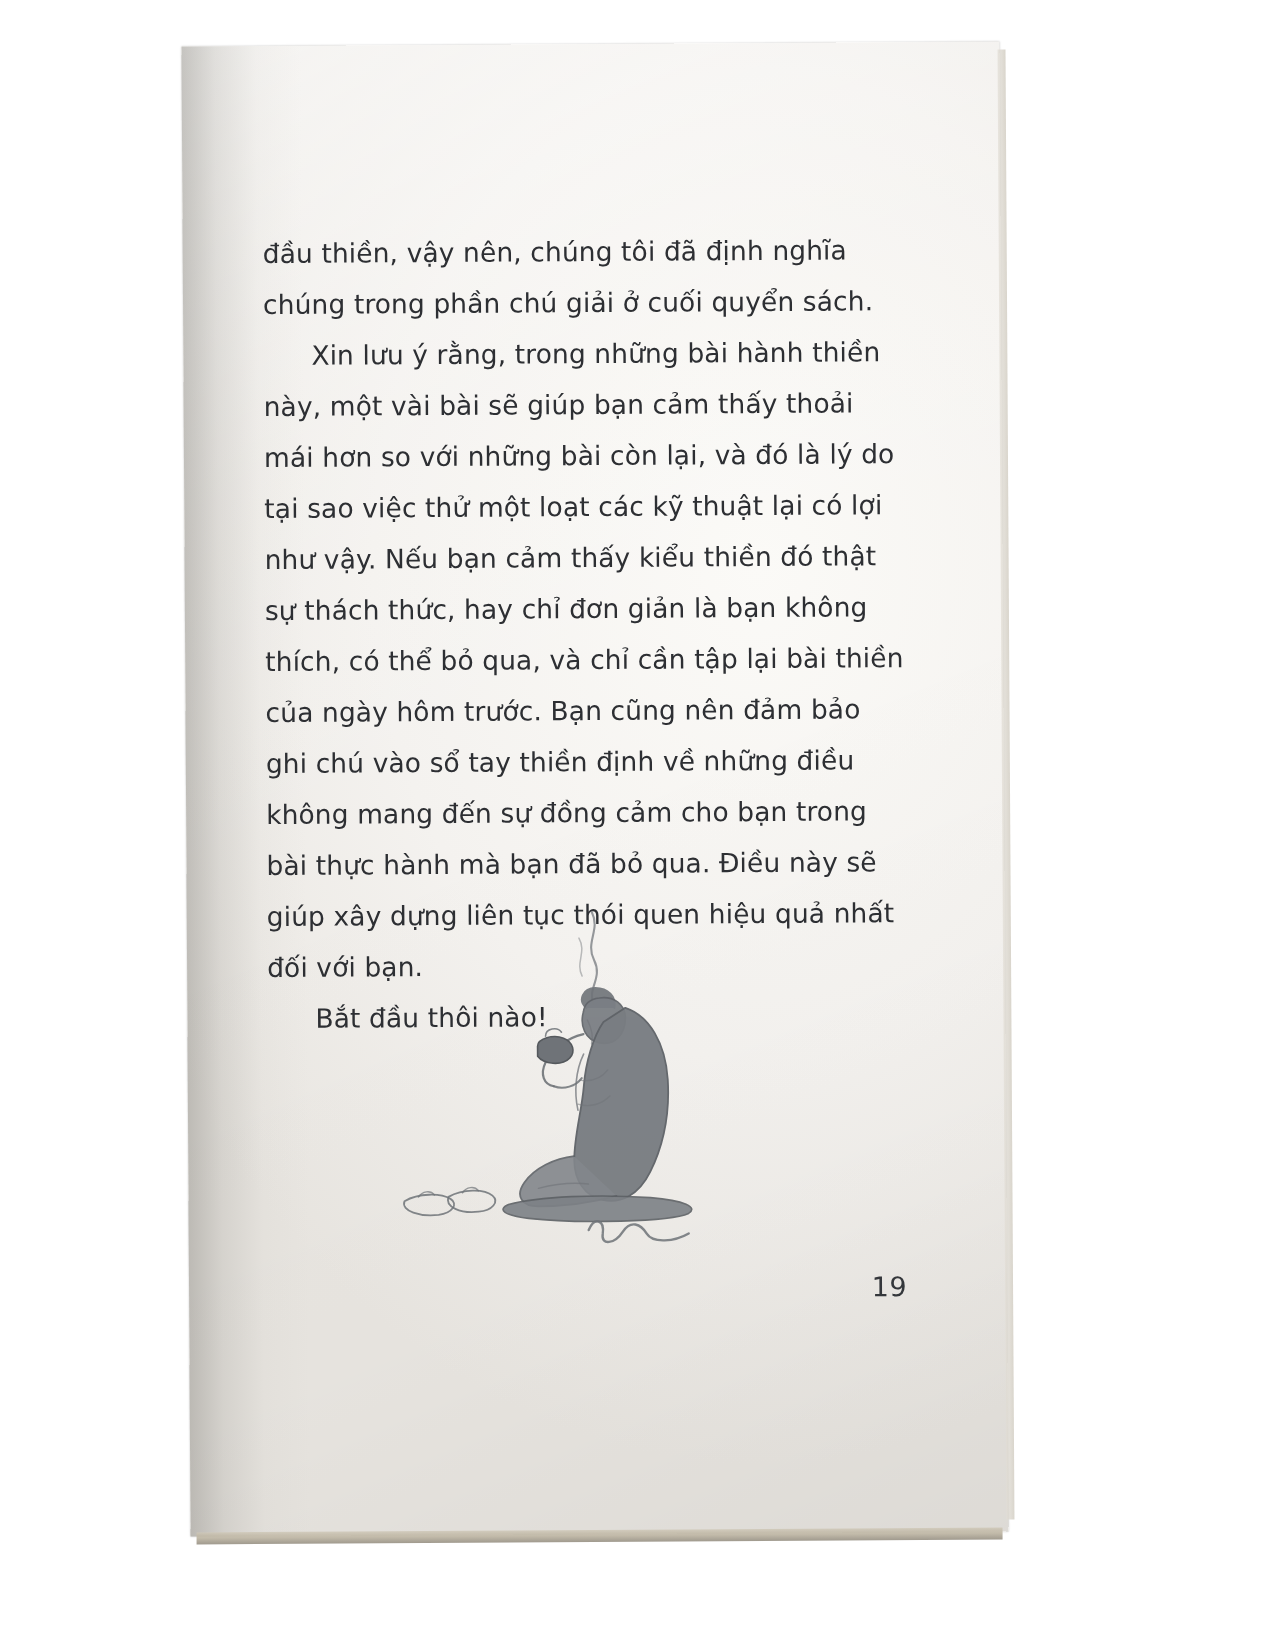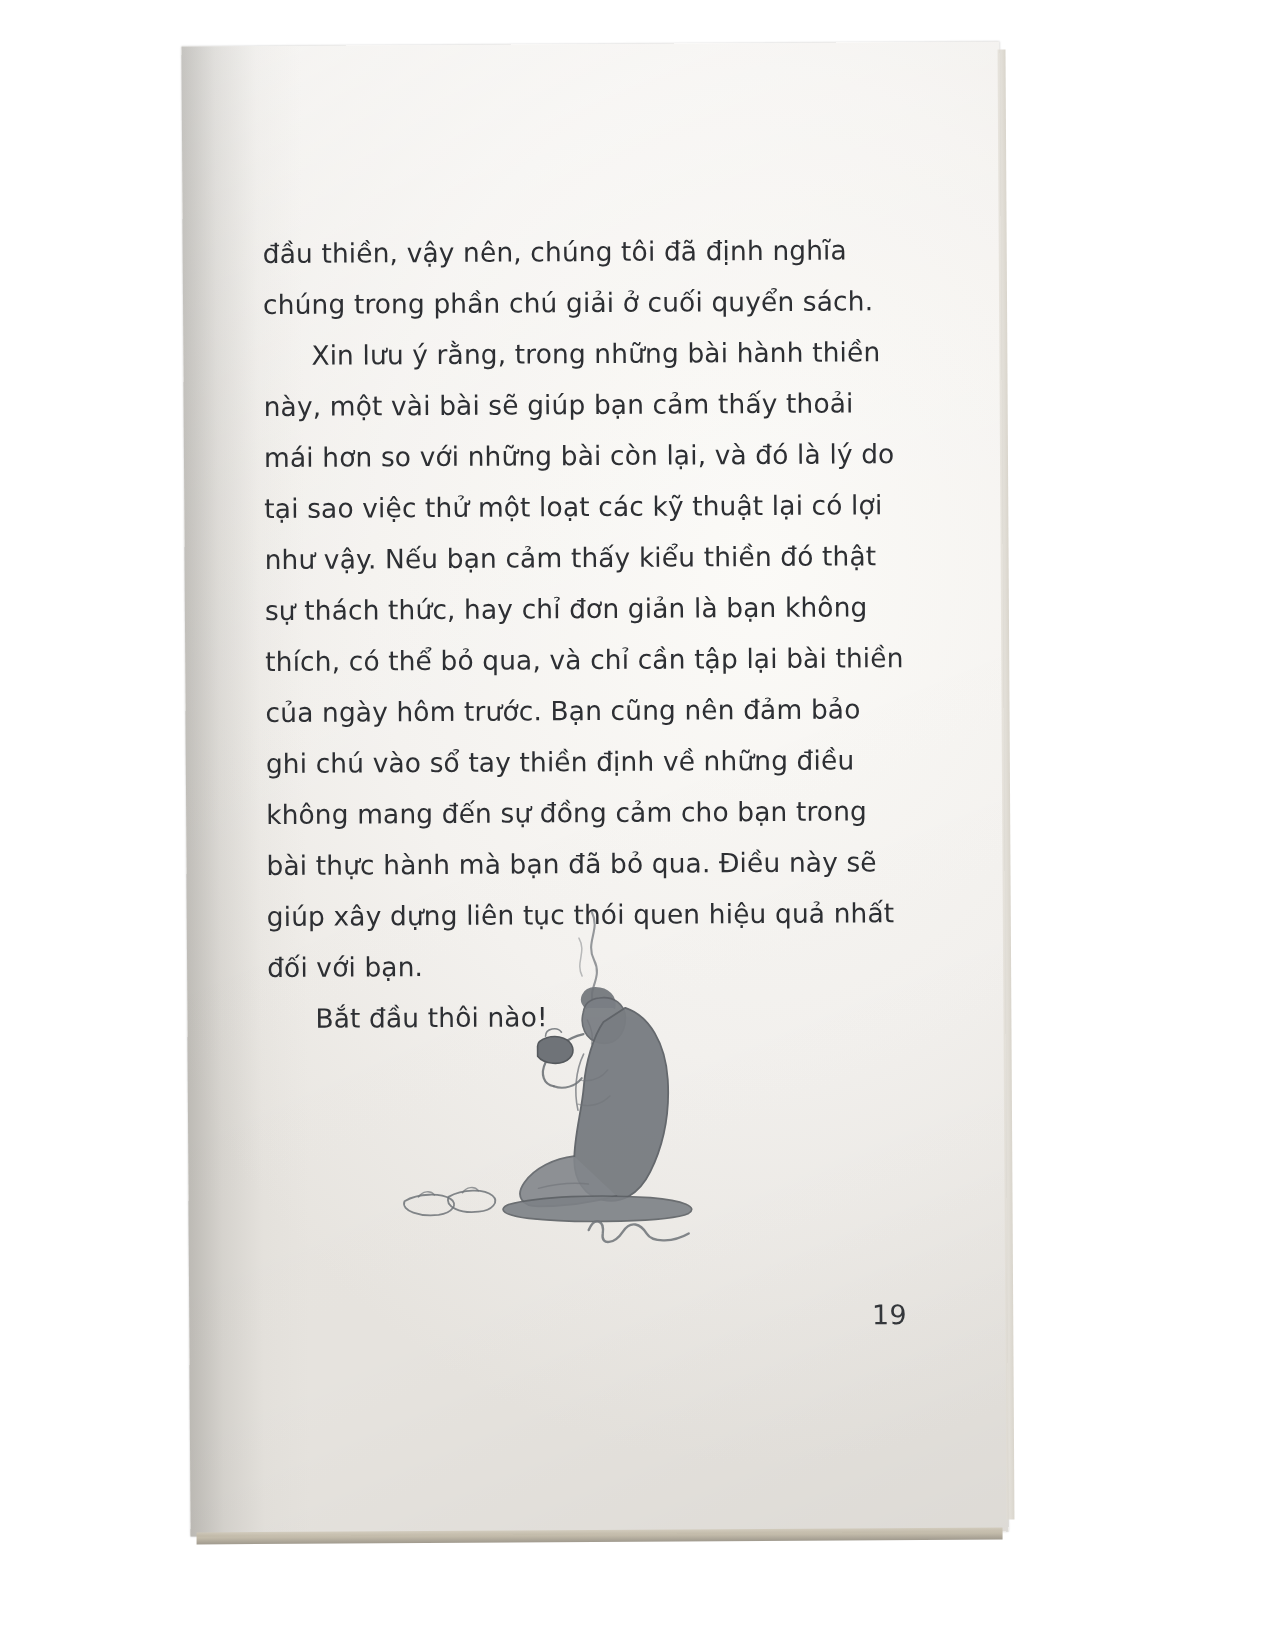--- a/index.html
+++ b/index.html
@@ -111,21 +111,21 @@
     left: 200px;
     top: 860px;
     width: 400px;
     height: 360px;
   }
 
   
   #page-number {
     position: absolute;
     right: 100px;
-    bottom: 202px;
+    bottom: 230px;
     font-family: "DejaVu Sans", sans-serif;
     font-size: 27px;
     color: #34373b;
     letter-spacing: 0.5px;
     margin-left: 48px;
   }
 </style>
 </head>
 <body>
 

